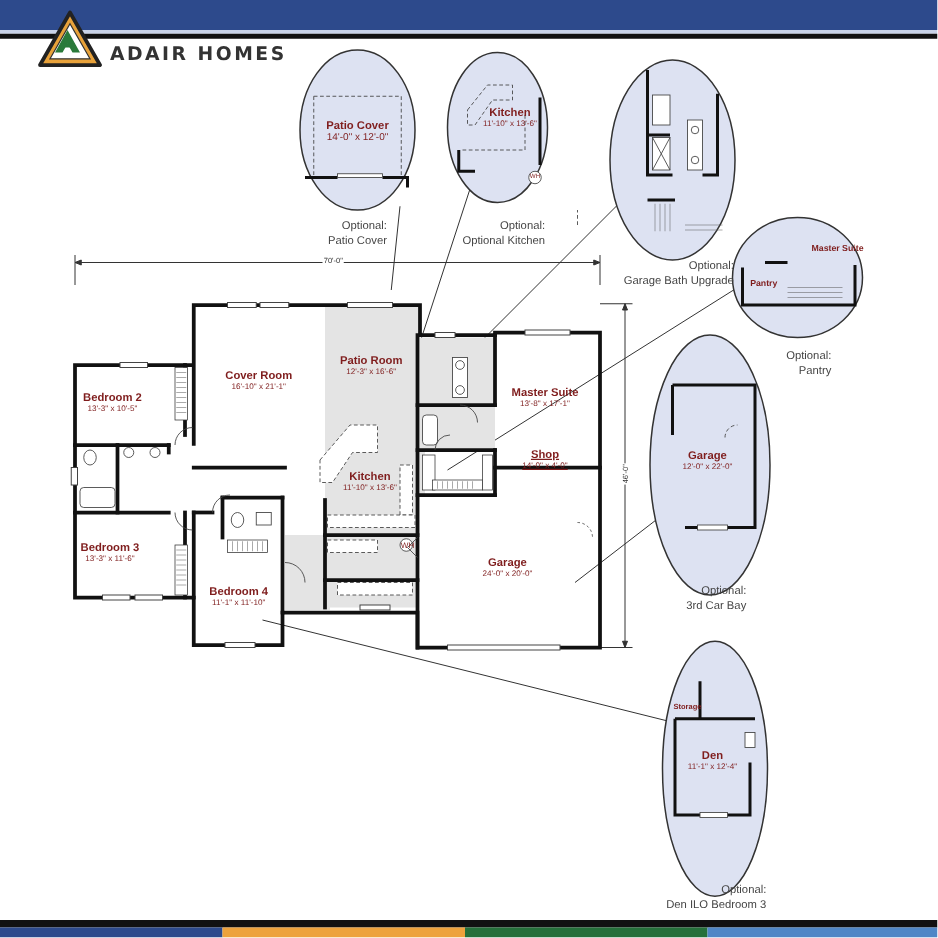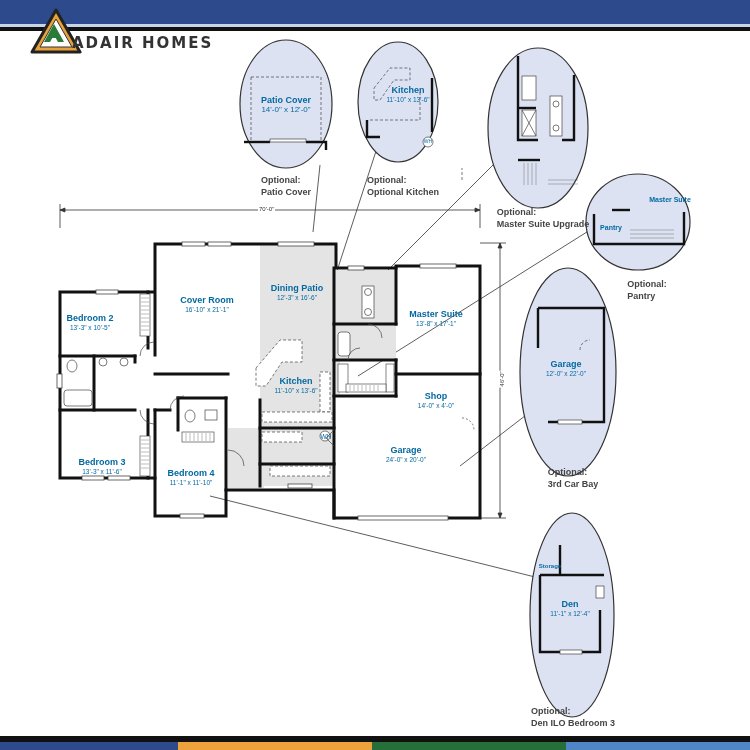--- a/index.html
+++ b/index.html
@@ -1,26 +1,26 @@
 <!DOCTYPE html>
 <html><head>
 <meta charset="utf-8">
 <style>
   html, body { margin: 0; padding: 0; background: #ffffff; }
   body { width: 750px; height: 750px; position: relative; overflow: hidden; font-family: "Liberation Sans", sans-serif; }
   .top-band { position: absolute; left: 0; top: 0; width: 750px; height: 24px; background: #2d4a8c; }
   .top-stripe-w { position: absolute; left: 0; top: 24px; width: 750px; height: 3px; background: #c9d3e8; }
   .top-stripe-k { position: absolute; left: 0; top: 27px; width: 750px; height: 4px; background: #111; }
   .logo { position: absolute; left: 30px; top: 8px; width: 52px; height: 50px; }
-  .brand { position: absolute; left: 72px; top: 34px; font-size: 15px; font-weight: bold; letter-spacing: 2px; color: #333; font-family: "DejaVu Sans", sans-serif; }
+  .brand { position: absolute; left: 88px; top: 34px; font-size: 15px; font-weight: bold; letter-spacing: 2px; color: #333; font-family: "DejaVu Sans", sans-serif; }
   .plan { position: absolute; left: 0; top: 0; width: 750px; height: 750px; }
-  .lbl { position: absolute; text-align: center; color: #0369a1; font-family: "Liberation Sans", sans-serif; line-height: 1.1; transform: translateX(-50%); white-space: nowrap; }
+  .lbl { position: absolute; text-align: center; color: #7f1d1d; font-family: "Liberation Sans", sans-serif; line-height: 1.1; transform: translateX(-50%); white-space: nowrap; }
   .lbl .t { font-size: 9px; font-weight: bold; display: block; }
   .lbl .d { font-size: 6.5px; display: block; }
-  .cap { position: absolute; text-align: left; color: #444; font-size: 9px; font-weight: bold; line-height: 1.35; transform: translateX(-50%); white-space: nowrap; }
+  .cap { position: absolute; text-align: right; color: #444; font-size: 9px; font-weight: normal; line-height: 1.35; transform: translateX(-50%); white-space: nowrap; }
   .dimtext { position: absolute; font-size: 6px; color: #333; background: #fff; padding: 0 1px; }
   .bottom-k { position: absolute; left: 0; top: 736px; width: 750px; height: 6px; background: #111; }
   .bottom-bar { position: absolute; top: 742px; height: 8px; }
 </style>
 </head>
 <body>
 
 <div class="top-band"></div>
 <div class="top-stripe-w"></div>
 <div class="top-stripe-k"></div>
@@ -226,44 +226,44 @@
 </svg>
 
 <div class="dimtext" style="left:258px; top:206px;">70'-0"</div>
 <div class="dimtext" style="left:493px; top:376px; transform: rotate(-90deg);">46'-0"</div>
 
 <div class="lbl" style="left:207px; top:296px;">
   <span class="t">Cover Room</span>
     <span class="d">16'-10" x 21'-1"</span>
 </div>
 <div class="lbl" style="left:297px; top:284px;">
-  <span class="t">Dining Patio</span>
+  <span class="t">Patio Room</span>
     <span class="d">12'-3" x 16'-6"</span>
 </div>
 <div class="lbl" style="left:296px; top:377px;">
   <span class="t">Kitchen</span>
     <span class="d">11'-10" x 13'-6"</span>
 </div>
 <div class="lbl" style="left:90px; top:314px;">
   <span class="t">Bedroom 2</span>
     <span class="d">13'-3" x 10'-5"</span>
 </div>
-<div class="lbl" style="left:102px; top:434px;margin-top:24px;">
+<div class="lbl" style="left:88px; top:434px;">
   <span class="t">Bedroom 3</span>
     <span class="d">13'-3" x 11'-6"</span>
 </div>
 <div class="lbl" style="left:191px; top:469px;text-align:center;">
   <span class="t">Bedroom 4</span>
     <span class="d">11'-1" x 11'-10"</span>
 </div>
 <div class="lbl" style="left:436px; top:310px;">
   <span class="t">Master Suite</span>
     <span class="d">13'-8" x 17'-1"</span>
 </div>
-<div class="lbl" style="left:436px; top:392px;">
+<div class="lbl" style="left:436px; top:359px;text-decoration:underline;">
   <span class="t">Shop</span>
     <span class="d">14'-0" x 4'-0"</span>
 </div>
 <div class="lbl" style="left:406px; top:446px;">
   <span class="t">Garage</span>
     <span class="d">24'-0" x 20'-0"</span>
 </div>
 <div class="lbl" style="left:326px; top:433px;">
   <span class="d">WH</span>
 </div>
@@ -297,21 +297,21 @@
   <span class="t" style="font-size:6px;">Storage</span>
 </div>
 
 <div class="cap" style="left:286px; top:174px;">
   <span>Optional:</span><br><span>Patio Cover</span>
 </div>
 <div class="cap" style="left:403px; top:174px;">
   <span>Optional:</span><br><span>Optional Kitchen</span>
 </div>
 <div class="cap" style="left:543px; top:206px;">
-  <span>Optional:</span><br><span>Master Suite Upgrade</span>
+  <span>Optional:</span><br><span>Garage Bath Upgrade</span>
 </div>
 <div class="cap" style="left:647px; top:278px;">
   <span>Optional:</span><br><span>Pantry</span>
 </div>
 <div class="cap" style="left:573px; top:466px;">
   <span>Optional:</span><br><span>3rd Car Bay</span>
 </div>
 <div class="cap" style="left:573px; top:705px;">
   <span>Optional:</span><br><span>Den ILO Bedroom 3</span>
 </div>

